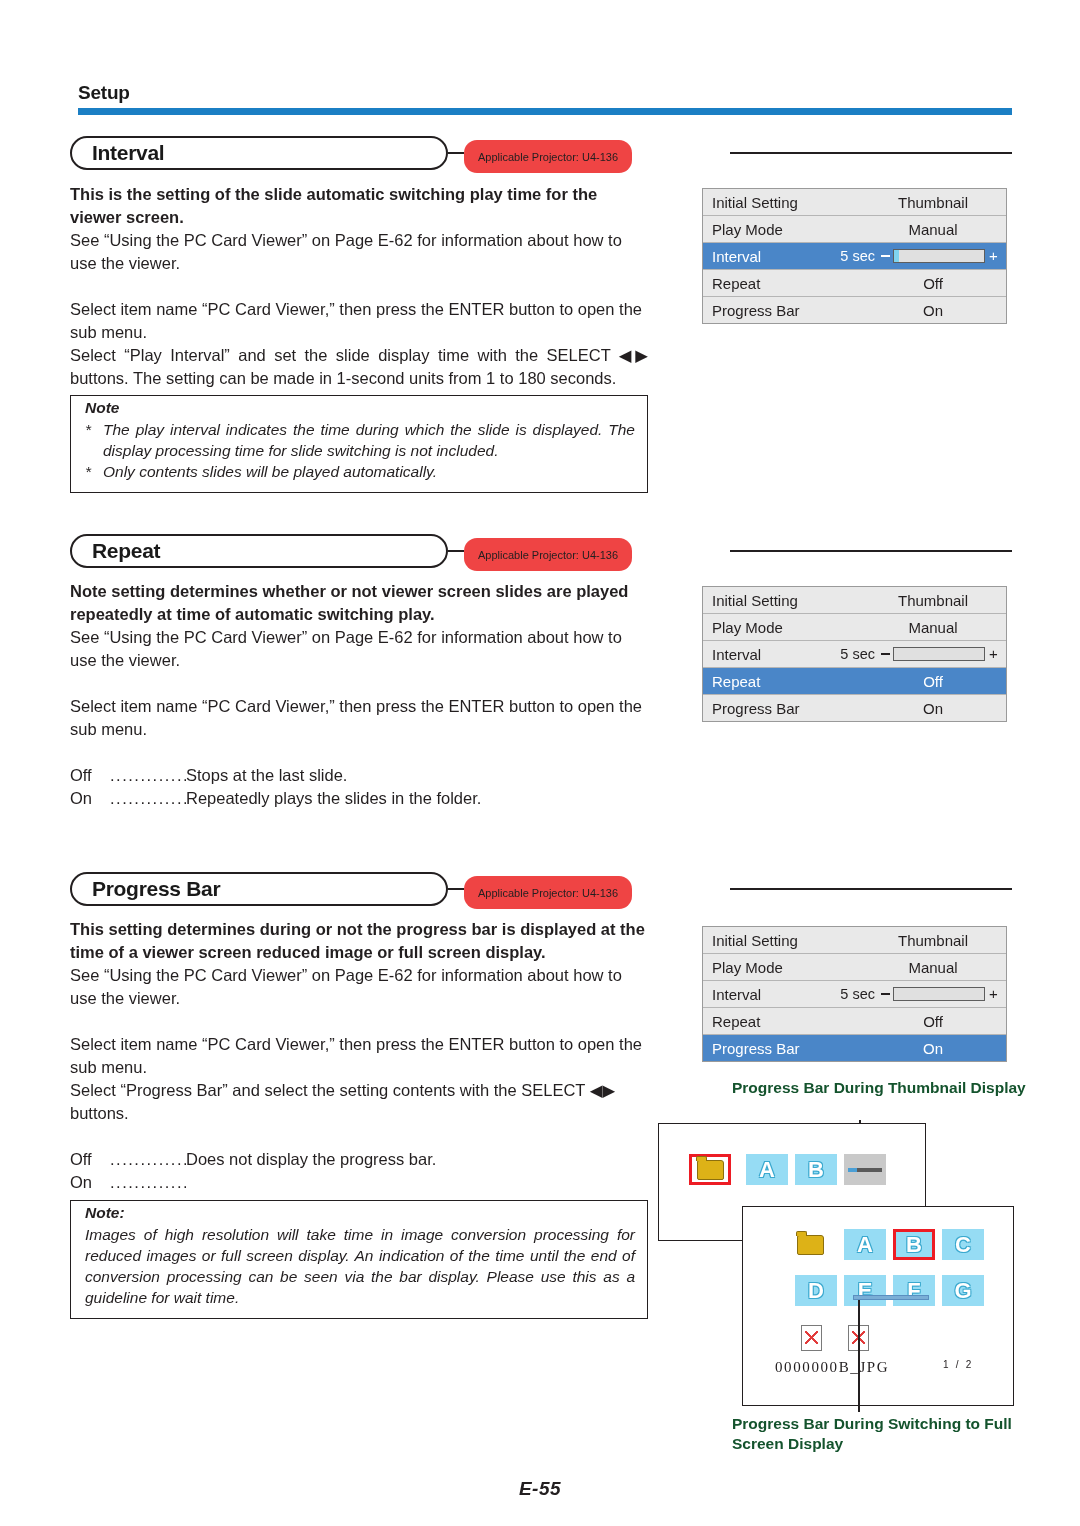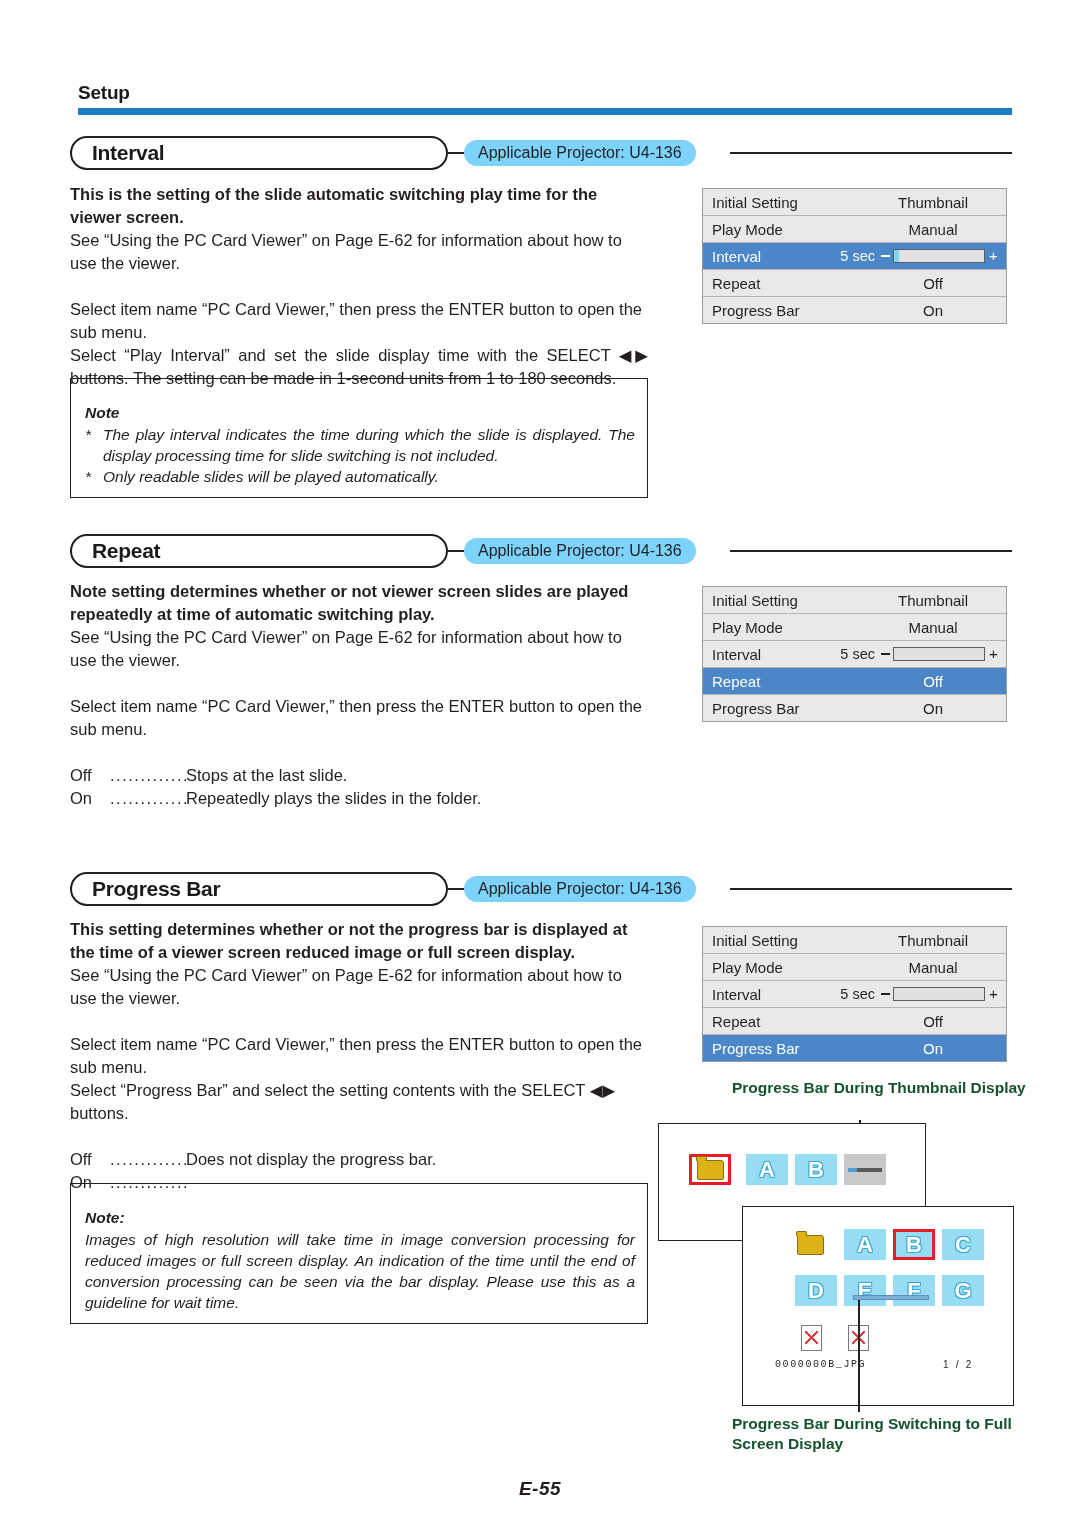--- a/index.html
+++ b/index.html
@@ -72,27 +72,27 @@
     left: 378px;
     top: 16px;
     width: 16px;
     height: 2px;
     background: #231f20;
   }
   .sec-badge {
     position: absolute;
     left: 394px;
     top: 4px;
-    height: 26px;
-    background: #7dd3fc;
+    height: 33px;
+    background: #ef4444;
     border-radius: 13px;
     padding: 0 14px;
     display: flex;
     align-items: center;
-    font-size: 16px;
+    font-size: 11px;
     color: #231f20;
     white-space: nowrap;
   }
   .sec-tail {
     position: absolute;
     top: 16px;
     height: 2px;
     background: #231f20;
   }
 
@@ -130,25 +130,26 @@
   }
   .defval { flex: 1; }
 
   
   .note {
     position: absolute;
     left: 70px;
     width: 578px;
     box-sizing: border-box;
     border: 1.5px solid #231f20;
-    padding: 23px 12px 10px 14px;
+    padding: 1px 12px 10px 14px;
     font-style: italic;
     font-size: 15.5px;
     line-height: 21px;
     color: #231f20;
+    margin-top: 17px;
   }
   .note-title {
     font-weight: bold;
     font-style: italic;
     font-size: 15.5px;
     margin-bottom: 1px;
   }
   .note-item {
     display: flex;
   }
@@ -361,24 +362,24 @@
     left: 3px;
     top: 5px;
     width: 13px;
     height: 13px;
     background:
       linear-gradient(to bottom right, transparent 44%, #e23b3b 44%, #e23b3b 56%, transparent 56%),
       linear-gradient(to bottom left, transparent 44%, #e23b3b 44%, #e23b3b 56%, transparent 56%);
   }
   .fname {
     position: absolute;
-    font-size: 10px;
+    font-size: 15px;
     letter-spacing: 1.6px;
     color: #231f20;
-    font-family: Liberation Mono, monospace;
+    font-family: Liberation Serif, serif;
   }
   .pagenum {
     position: absolute;
     font-size: 10px;
     letter-spacing: 2.2px;
     color: #231f20;
   }
 
   
   .footer {
@@ -419,21 +420,21 @@
   </div>
 
   <div class="note" style="top:378px;">
     <div class="note-title">Note</div>
     <div class="note-item">
       <div class="note-star">*</div>
       <div class="note-text">The play interval indicates the time during which the slide is displayed. The display processing time for slide switching is not included.</div>
     </div>
     <div class="note-item">
       <div class="note-star">*</div>
-      <div class="note-text">Only readable slides will be played automatically.</div>
+      <div class="note-text">Only contents slides will be played automatically.</div>
     </div>
   </div>
 
   <div class="osd" id="osd-0" style="left:702px; top:188px;">
       <div class="osd-row">
         <div class="osd-label">Initial Setting</div>
         <div class="osd-value">Thumbnail</div>
       </div>
       <div class="osd-row">
         <div class="osd-label">Play Mode</div>
@@ -515,21 +516,21 @@
 
   <div class="sec" style="top:872px;">
     <div class="sec-pill"></div>
     <div class="sec-title">Progress Bar</div>
     <div class="sec-connector"></div>
     <div class="sec-badge">Applicable Projector: U4-136</div>
     <div class="sec-tail" style="left:660px; width:282px;"></div>
   </div>
 
   <div class="body-col" style="top:918px;">
-    <p class="b">This setting determines whether or not the progress bar is displayed at the time of a viewer screen reduced image or full screen display.</p>
+    <p class="b">This setting determines during or not the progress bar is displayed at the time of a viewer screen reduced image or full screen display.</p>
     <p>See “Using the PC Card Viewer” on Page E-62 for information about how to use the viewer.</p>
     <div class="gap"></div>
     <p>Select item name “PC Card Viewer,” then press the ENTER button to open the sub menu.</p>
     <p>Select “Progress Bar” and select the setting contents with the SELECT ◀▶ buttons.</p>
     <div class="defs">
       <div class="defrow">
         <div class="defkey">Off</div>
         <div class="defdots">..............</div>
         <div class="defval">Does not display the progress bar.</div>
       </div>

